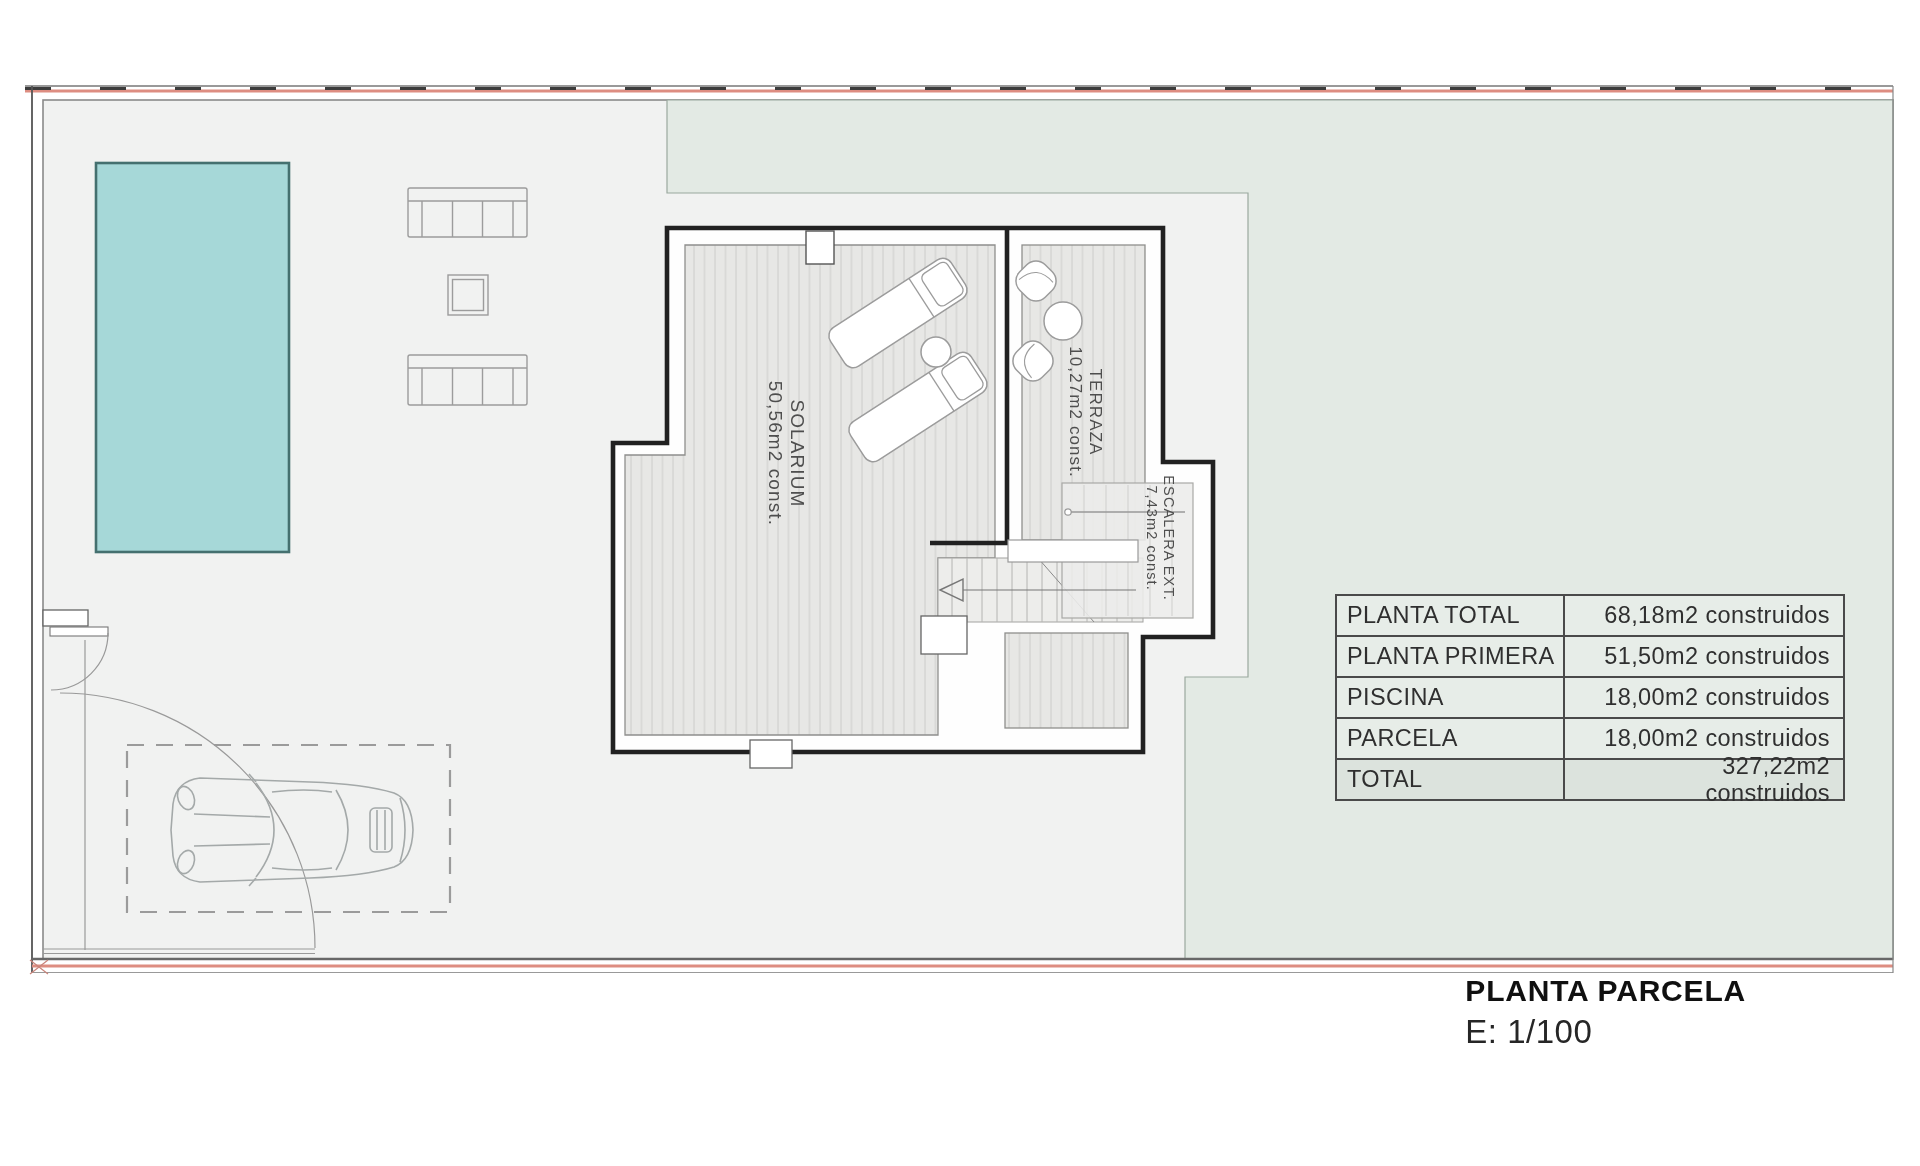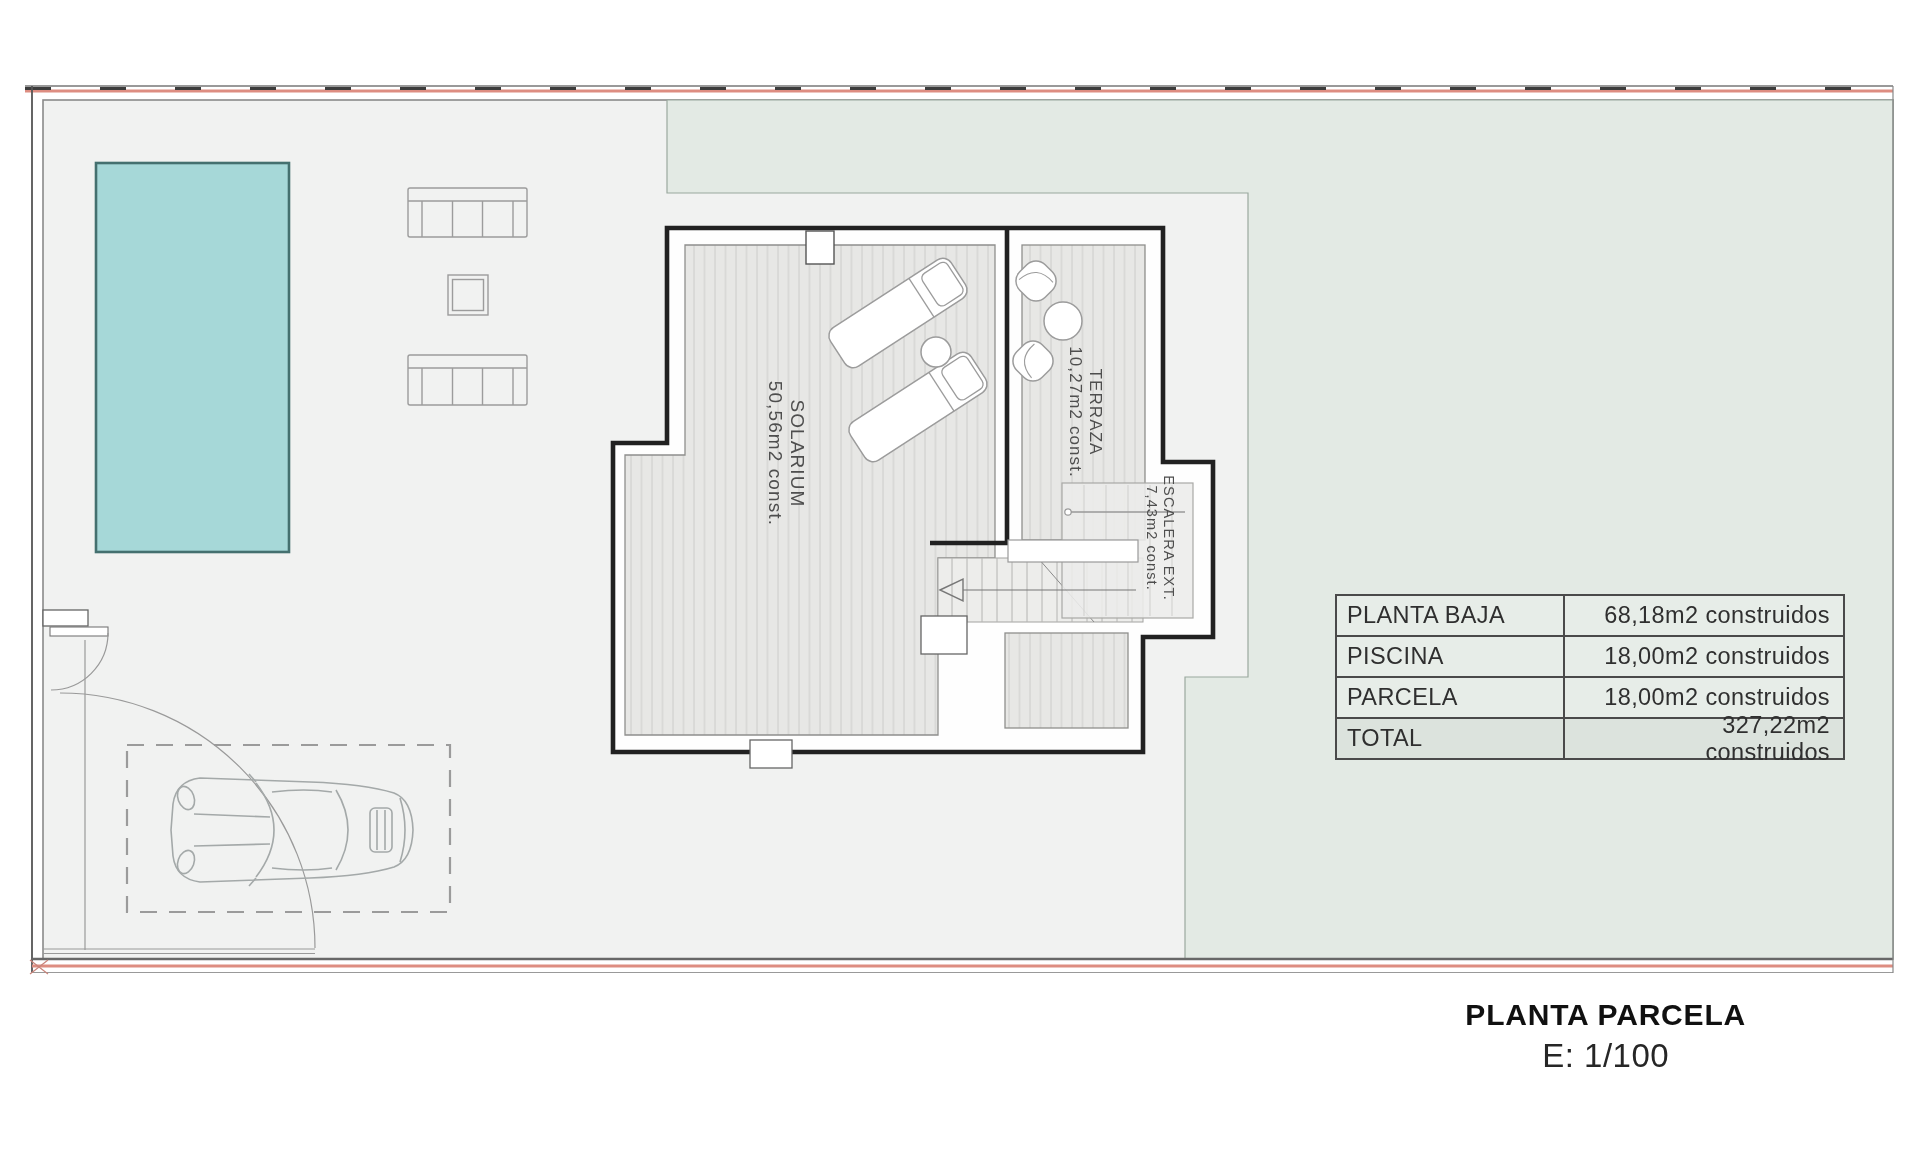--- a/index.html
+++ b/index.html
@@ -16,21 +16,21 @@
   .areas-table{position:absolute;left:1335px;top:594px;width:510px;
                border:2px solid #4a4a4a;background:#e7ede8;box-sizing:border-box;}
   .arow{display:flex;align-items:center;height:39px;border-bottom:2px solid #4a4a4a;
         font-size:23.5px;color:#2f2f2f;letter-spacing:0.4px;}
   .arow:last-child{border-bottom:none;}
   .arow.total{background:#dce3dd;}
   .cell-label{width:228px;padding-left:10px;border-right:2px solid #4a4a4a;
               box-sizing:border-box;align-self:stretch;display:flex;align-items:center;}
   .cell-value{flex:1;text-align:right;padding-right:13px;padding-left:35px;}
 
-  .title-block{position:absolute;right:174px;top:998px;text-align:center;}
+  .title-block{position:absolute;right:174px;top:974px;text-align:left;}
   .title-main{font-size:30px;font-weight:bold;color:#101010;letter-spacing:0.8px;}
   .title-scale{font-size:33px;color:#262626;margin-top:5px;letter-spacing:0.5px;}
 </style>
 </head>
 <body>
 
 <div class="page">
 
   <svg class="plan-svg" width="1920" height="1166" viewBox="0 0 1920 1166">
     <defs>
@@ -165,22 +165,26 @@
     <div>TERRAZA</div>
     <div>10,27m2 const.</div>
   </div>
   <div class="rot-label" id="escalera-label">
     <div>ESCALERA EXT.</div>
     <div>7,43m2 const.</div>
   </div>
 
   <div class="areas-table">
     <div class="arow">
-      <div class="cell-label">PLANTA BAJA</div>
+      <div class="cell-label">PLANTA TOTAL</div>
       <div class="cell-value">68,18m2 construidos</div>
+    </div>
+    <div class="arow">
+      <div class="cell-label">PLANTA PRIMERA</div>
+      <div class="cell-value">51,50m2 construidos</div>
     </div>
     <div class="arow">
       <div class="cell-label">PISCINA</div>
       <div class="cell-value">18,00m2 construidos</div>
     </div>
     <div class="arow">
       <div class="cell-label">PARCELA</div>
       <div class="cell-value">18,00m2 construidos</div>
     </div>
     <div class="arow total">

